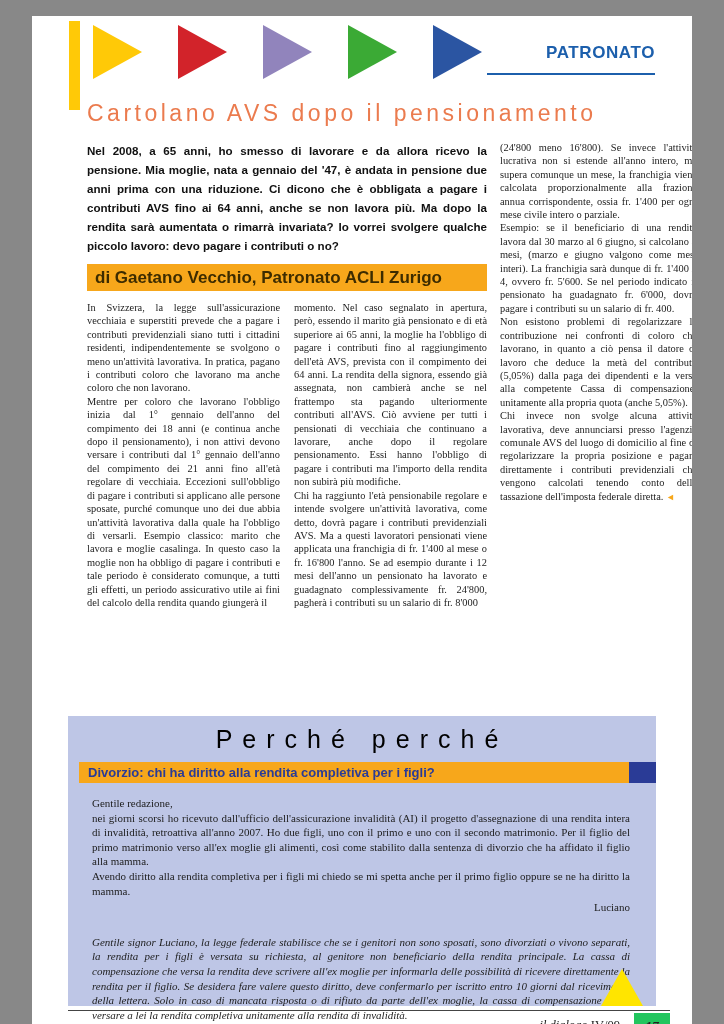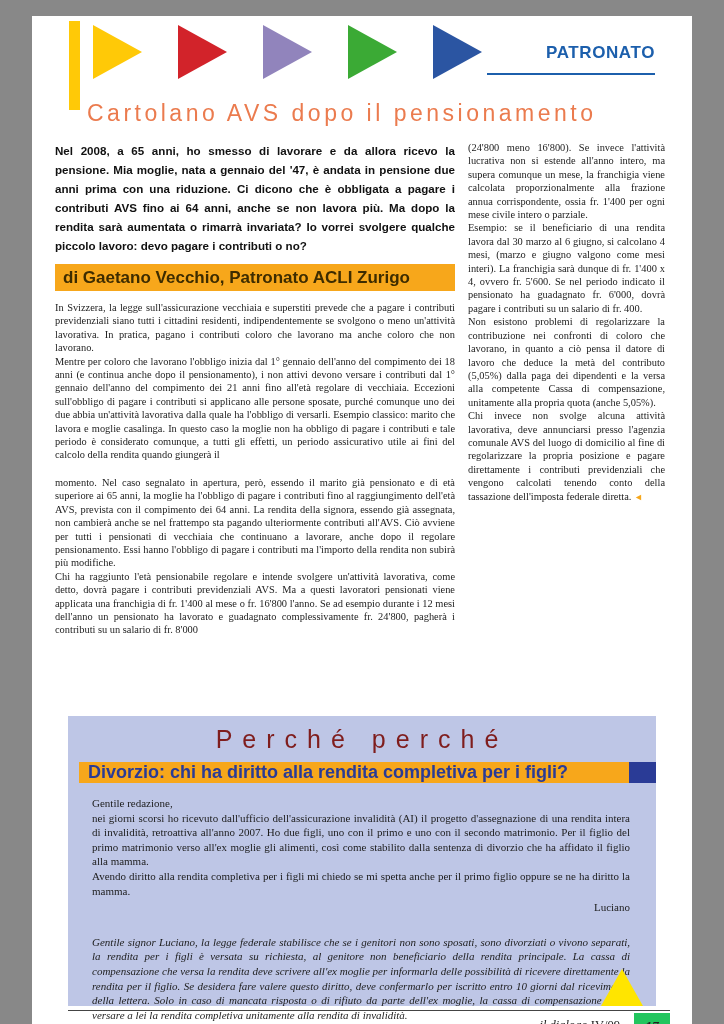--- a/index.html
+++ b/index.html
@@ -15,35 +15,35 @@
   }
   
   .corner-strip{position:absolute;left:37px;top:5px;width:11px;height:89px;background:#FFC907;}
   .triangles{position:absolute;left:61px;top:9px;display:flex;gap:36px;}
   .tri{width:0;height:0;border-top:27px solid transparent;border-bottom:27px solid transparent;border-left:49px solid #ccc;}
   .brand{position:absolute;right:37px;top:27px;font-family:"Liberation Sans",sans-serif;font-weight:bold;font-size:17px;letter-spacing:0.6px;color:#1C5FAC;}
   .brand-line{position:absolute;left:455px;right:37px;top:57px;height:2px;background:#1C5FAC;}
   
   .content{position:absolute;left:55px;right:59px;top:84px;}
   .title{margin:0 0 14px 0;font-family:"Liberation Sans",sans-serif;font-weight:400;font-size:23px;letter-spacing:3.5px;color:#EB7B4E;white-space:nowrap;}
-  .main-cols{display:flex;gap:13px;justify-content:center;}
+  .main-cols{display:flex;gap:13px;}
   .left-block{width:400px;flex:0 0 400px;}
   .intro{margin:0 0 9px 0;font-family:"Liberation Sans",sans-serif;font-weight:bold;font-size:11.6px;line-height:19px;text-align:justify;color:#111;}
   .byline{background:#F7A71B;padding:4px 8px 3px 8px;font-family:"Liberation Sans",sans-serif;font-weight:bold;font-size:17px;color:#3d2c00;}
-  .cols2{display:flex;gap:14px;margin-top:10px;flex-direction:column;}
+  .cols2{display:flex;gap:14px;margin-top:10px;}
   .col{flex:1;font-size:10.4px;line-height:13.4px;text-align:justify;}
   .col p{margin:0;}
   .right-col{flex:0 0 197px;width:197px;}
   .marker{color:#F7A71B;font-size:9px;}
   
   .qa-box{position:absolute;left:36px;right:36px;top:700px;height:290px;background:#BEC6E6;box-sizing:border-box;}
-  .qa-title{margin:9px 0 8px 0;text-align:center;font-family:"Liberation Sans",sans-serif;font-weight:500;font-size:25px;letter-spacing:10px;color:#7f1d1d;}
+  .qa-title{margin:9px 0 8px 0;text-align:center;font-family:"Liberation Sans",sans-serif;font-weight:500;font-size:25px;letter-spacing:10px;color:#000000;}
   .qa-bar{display:flex;height:21px;margin-left:11px;}
   .qa-bar-orange{flex:1;background:#F7A71B;display:flex;align-items:center;}
-  .qa-bar-orange span{font-family:"Liberation Sans",sans-serif;font-weight:bold;font-size:18px;color:#2A3B96;padding-left:9px;white-space:nowrap;}
+  .qa-bar-orange span{font-family:"Liberation Sans",sans-serif;font-weight:bold;font-size:13px;color:#2A3B96;padding-left:9px;white-space:nowrap;}
   .qa-bar-cap{width:27px;background:#2A3B96;}
   .letters{display:flex;gap:20px;padding:13px 26px 0 24px;flex-direction:column;}
   .letter{flex:1;font-size:11px;line-height:14.6px;text-align:justify;}
   .letter p{margin:0;}
   .letter .sig{text-align:right;margin-top:2px;}
   .reply{font-style:italic;}
   .corner-tri{position:absolute;right:13px;bottom:0;width:0;height:0;border-left:21px solid transparent;border-right:21px solid transparent;border-bottom:37px solid #FFE500;}
   
   .footer{position:absolute;left:36px;right:22px;top:994px;}
   .footer-rule{border-top:1px solid #444;height:0;}

